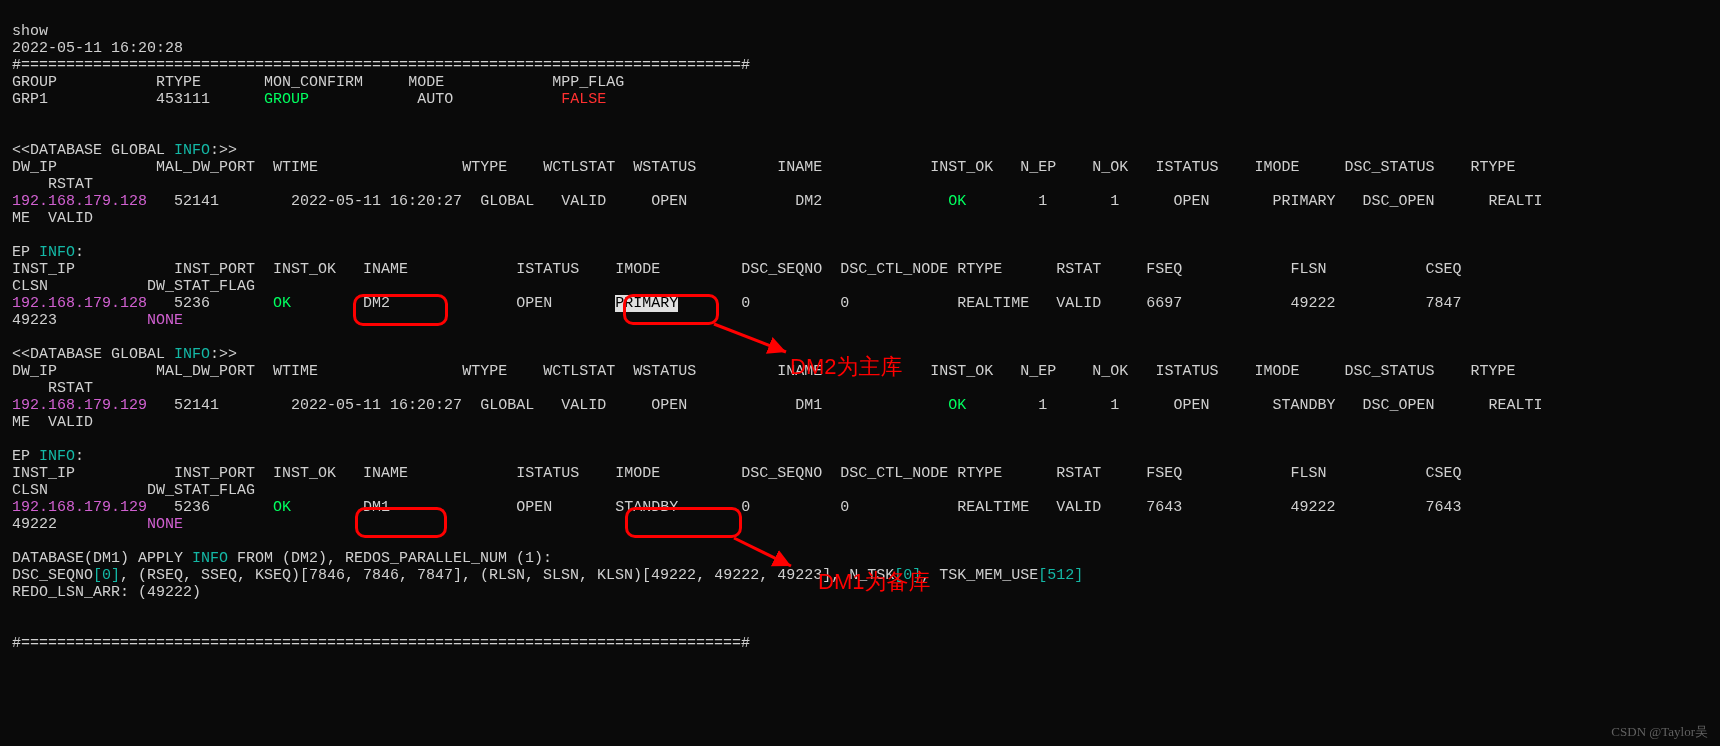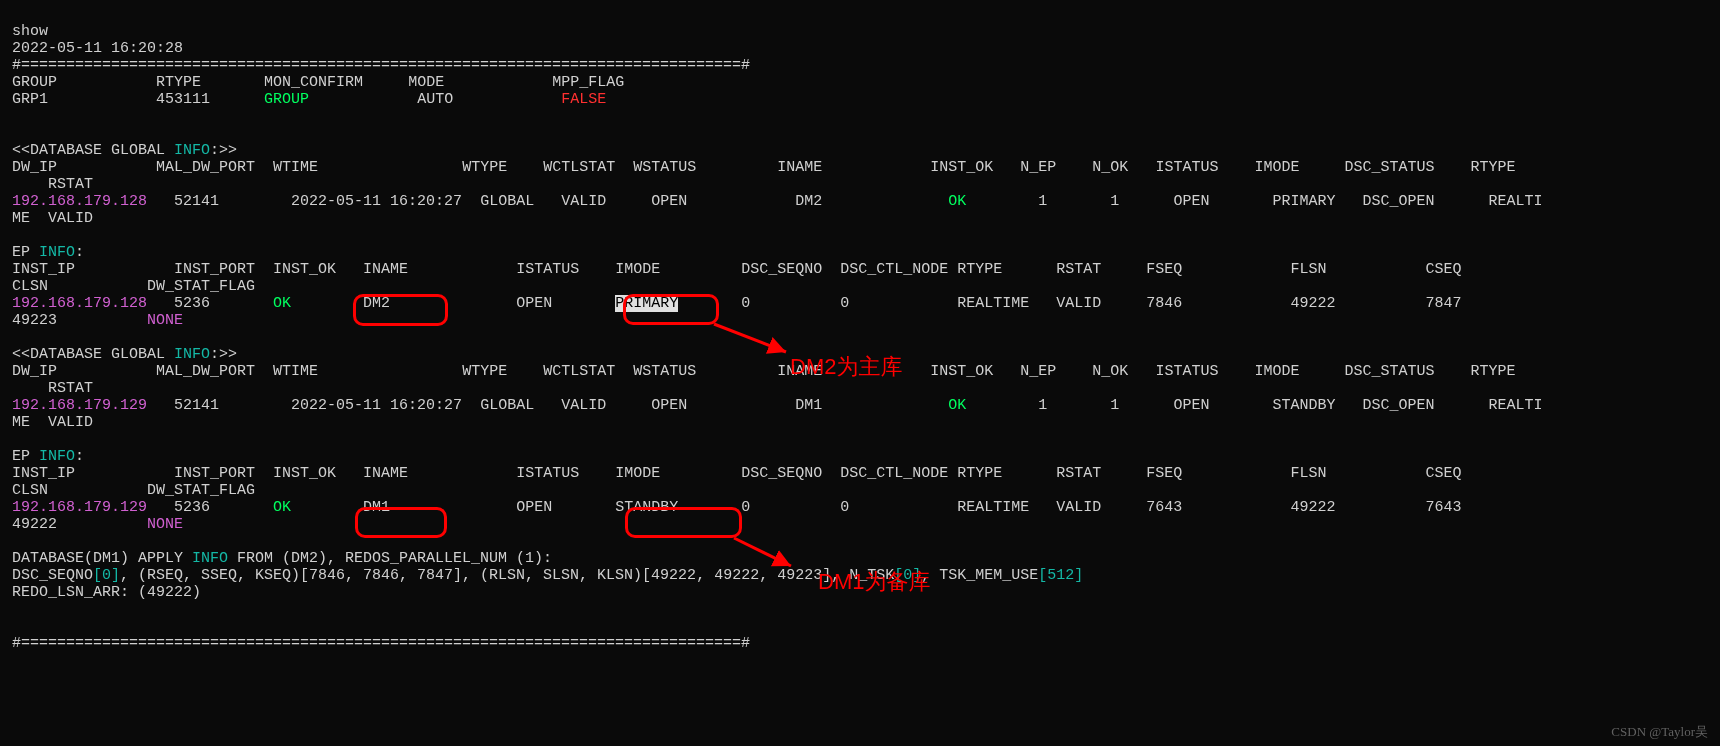--- a/index.html
+++ b/index.html
@@ -71,21 +71,21 @@
 
 <span><span>&lt;&lt;DATABASE GLOBAL </span><span class="cyan">INFO</span><span>:&gt;&gt;</span></span>
 <span><span>DW_IP</span>           <span>MAL_DW_PORT</span>  <span>WTIME</span>                <span>WTYPE</span>    <span>WCTLSTAT</span>  <span>WSTATUS</span>         <span>INAME</span>            <span>INST_OK</span>   <span>N_EP</span>    <span>N_OK</span>   <span>ISTATUS</span>    <span>IMODE</span>     <span>DSC_STATUS</span>    <span>RTYPE</span>
     <span>RSTAT</span></span>
 <span><span class="magenta">192.168.179.128</span>   <span>52141</span>        <span>2022-05-11 16:20:27</span>  <span>GLOBAL</span>   <span>VALID</span>     <span>OPEN</span>            <span>DM2</span>              <span class="green">OK</span>        <span>1</span>       <span>1</span>      <span>OPEN</span>       <span>PRIMARY</span>   <span>DSC_OPEN</span>      <span>REALTI</span>
 <span>ME</span>  <span>VALID</span></span>
 
 <span><span>EP </span><span class="cyan">INFO</span><span>:</span></span>
 <span><span>INST_IP</span>           <span>INST_PORT</span>  <span>INST_OK</span>   <span>INAME</span>            <span>ISTATUS</span>    <span>IMODE</span>         <span>DSC_SEQNO</span>  <span>DSC_CTL_NODE</span> <span>RTYPE</span>      <span>RSTAT</span>     <span>FSEQ</span>            <span>FLSN</span>           <span>CSEQ</span>
 <span>CLSN</span>           <span>DW_STAT_FLAG</span></span>
-<span><span class="magenta">192.168.179.128</span>   <span>5236</span>       <span class="green">OK</span>        <span>DM2</span>              <span>OPEN</span>       <span class="hlsel">PRIMARY</span>       <span>0</span>          <span>0</span>            <span>REALTIME</span>   <span>VALID</span>     <span>7846</span>            <span>49222</span>          <span>7847</span>
+<span><span class="magenta">192.168.179.128</span>   <span>5236</span>       <span class="green">OK</span>        <span>DM2</span>              <span>OPEN</span>       <span class="hlsel">PRIMARY</span>       <span>0</span>          <span>0</span>            <span>REALTIME</span>   <span>VALID</span>     <span>6697</span>            <span>49222</span>          <span>7847</span>
 <span>49223</span>          <span class="magenta">NONE</span></span>
 
 <span><span>&lt;&lt;DATABASE GLOBAL </span><span class="cyan">INFO</span><span>:&gt;&gt;</span></span>
 <span><span>DW_IP</span>           <span>MAL_DW_PORT</span>  <span>WTIME</span>                <span>WTYPE</span>    <span>WCTLSTAT</span>  <span>WSTATUS</span>         <span>INAME</span>            <span>INST_OK</span>   <span>N_EP</span>    <span>N_OK</span>   <span>ISTATUS</span>    <span>IMODE</span>     <span>DSC_STATUS</span>    <span>RTYPE</span>
     <span>RSTAT</span></span>
 <span><span class="magenta">192.168.179.129</span>   <span>52141</span>        <span>2022-05-11 16:20:27</span>  <span>GLOBAL</span>   <span>VALID</span>     <span>OPEN</span>            <span>DM1</span>              <span class="green">OK</span>        <span>1</span>       <span>1</span>      <span>OPEN</span>       <span>STANDBY</span>   <span>DSC_OPEN</span>      <span>REALTI</span>
 <span>ME</span>  <span>VALID</span></span>
 
 <span><span>EP </span><span class="cyan">INFO</span><span>:</span></span>
 <span><span>INST_IP</span>           <span>INST_PORT</span>  <span>INST_OK</span>   <span>INAME</span>            <span>ISTATUS</span>    <span>IMODE</span>         <span>DSC_SEQNO</span>  <span>DSC_CTL_NODE</span> <span>RTYPE</span>      <span>RSTAT</span>     <span>FSEQ</span>            <span>FLSN</span>           <span>CSEQ</span>

